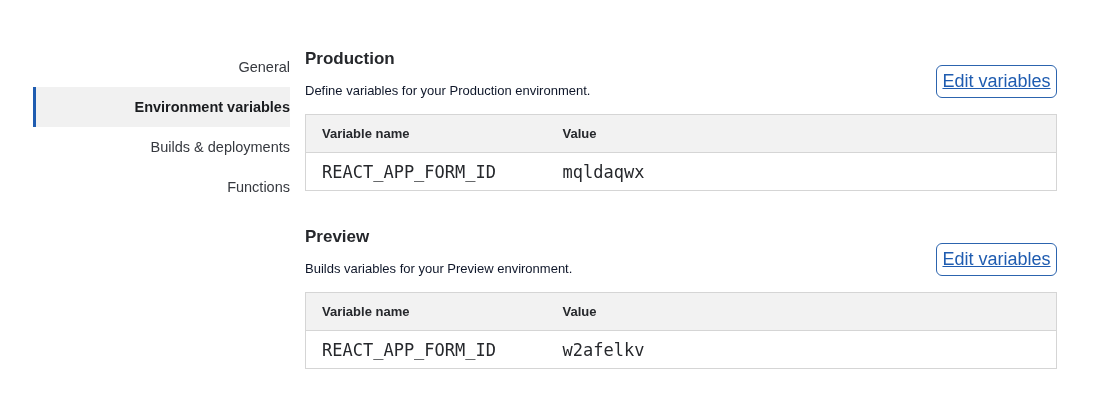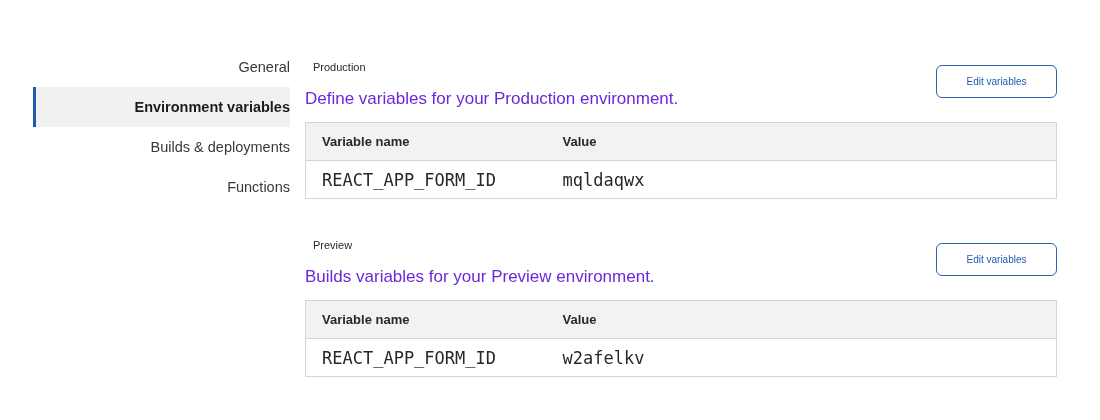--- a/index.html
+++ b/index.html
@@ -40,46 +40,47 @@
     color: #1a1c1f;
   }
 
   
   .env-section {
     position: absolute;
     left: 305px;
     width: 752px;
   }
   .section-title {
-    margin: 8px;
-    font-size: 11px;
+    margin: 0;
+    font-size: 17px;
     line-height: 20px;
-    font-weight: 400;
+    font-weight: 700;
     color: #26282c;
   }
   .section-desc {
     margin: 13px 0 0 0;
-    font-size: 17px;
+    font-size: 13px;
     line-height: 17px;
-    color: #6d28d9;
+    color: #0f172a;
   }
   .edit-btn {
     position: absolute;
     top: 16px;
     right: 0;
     width: 121px;
     height: 33px;
     background: #ffffff;
     border: 1px solid #2c64ae;
     border-radius: 6px;
     color: #1f5cb0;
     font-family: "Liberation Sans", sans-serif;
-    font-size: 10px;
+    font-size: 18px;
     cursor: pointer;
     padding: 0;
+    text-decoration: underline;
   }
   .var-table {
     width: 752px;
     margin-top: 15px;
     border: 1px solid #d5d5d5;
     border-collapse: collapse;
     table-layout: fixed;
   }
   .var-table col.c1 { width: 241px; }
   .var-table thead th {

